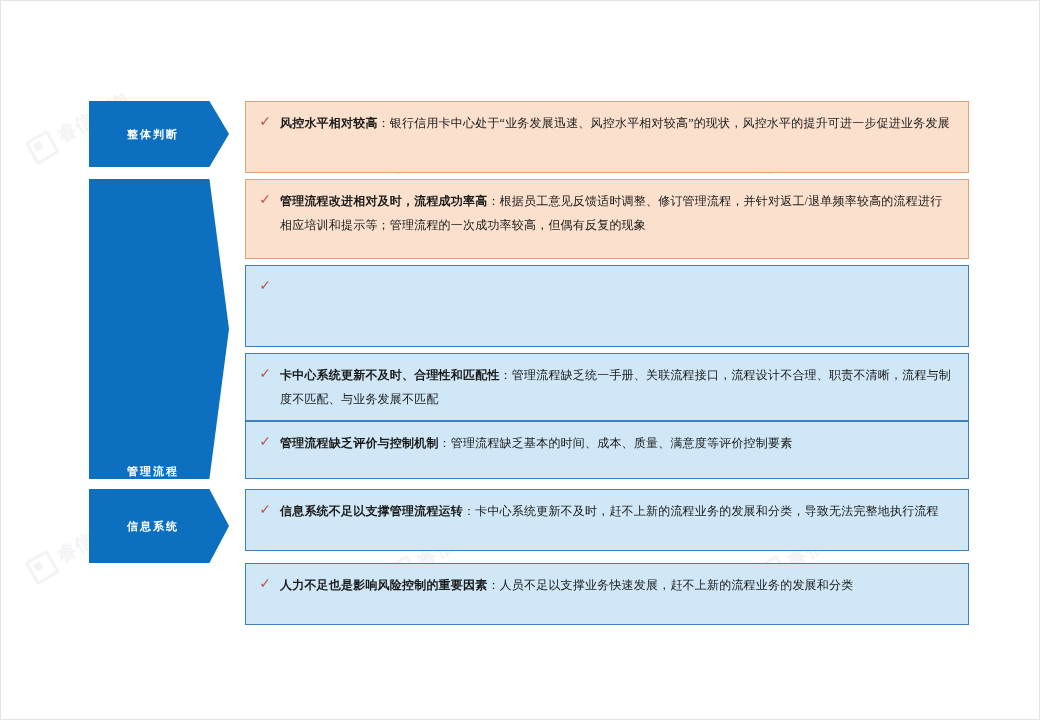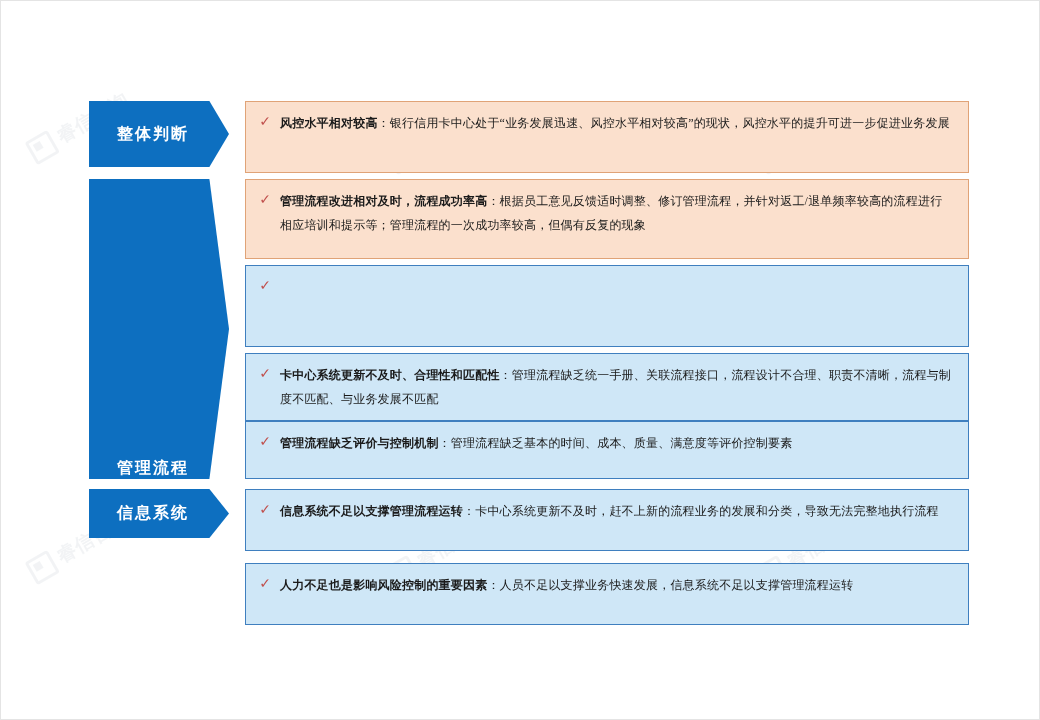--- a/index.html
+++ b/index.html
@@ -72,21 +72,21 @@
     z-index: 10;
   }
 
   
   .chevron {
     position: absolute;
     left: 0;
     width: 140px;
     background: #0d6fc0;
     color: #ffffff;
-    font-size: 16px;
+    font-size: 11px;
     font-weight: bold;
     letter-spacing: 2px;
     display: flex;
     align-items: center;
     justify-content: center;
     text-align: center;
     clip-path: polygon(0 0, 86% 0, 100% 50%, 86% 100%, 0 100%);
     box-sizing: border-box;
     padding-right: 12px;
   }
@@ -161,21 +161,21 @@
   </div>
 
   <div class="diagram">
 
     <div class="chevron" style="top:0px; height:66px;">
       <span>整体判断</span>
     </div>
     <div class="chevron" style="top:78px; height:300px;align-items:flex-end;">
       <span>管理流程</span>
     </div>
-    <div class="chevron" style="top:388px; height:49px;">
+    <div class="chevron" style="top:388px; height:74px;">
       <span>信息系统</span>
     </div>
 
     <div class="card peach" style="top:0px; min-height:72px;">
       <span class="check">✓</span>
       <div class="ctext">
         <b>风控水平相对较高</b><span>：银行信用卡中心处于“业务发展迅速、风控水平相对较高”的现状，风控水平的提升可进一步促进业务发展</span>
       </div>
     </div>
 
@@ -207,18 +207,18 @@
     <div class="card" style="top:388px; min-height:62px;">
       <span class="check">✓</span>
       <div class="ctext">
         <b>信息系统不足以支撑管理流程运转</b><span>：卡中心系统更新不及时，赶不上新的流程业务的发展和分类，导致无法完整地执行流程</span>
       </div>
     </div>
 
     <div class="card" style="top:462px; min-height:62px;">
       <span class="check">✓</span>
       <div class="ctext">
-        <b>人力不足也是影响风险控制的重要因素</b><span>：人员不足以支撑业务快速发展，信息系统不足以支撑管理流程运转</span>
+        <b>人力不足也是影响风险控制的重要因素</b><span>：人员不足以支撑业务快速发展，赶不上新的流程业务的发展和分类</span>
       </div>
     </div>
 
   </div>
 </div>
 
 </body></html>

